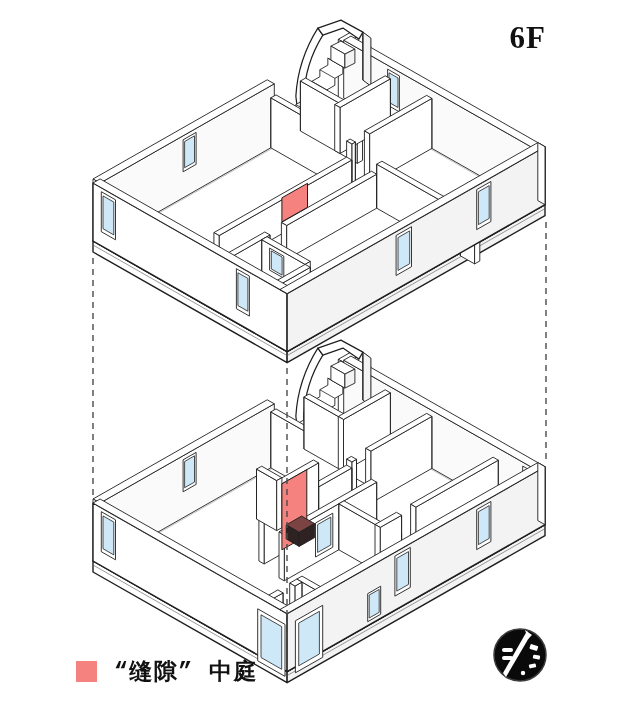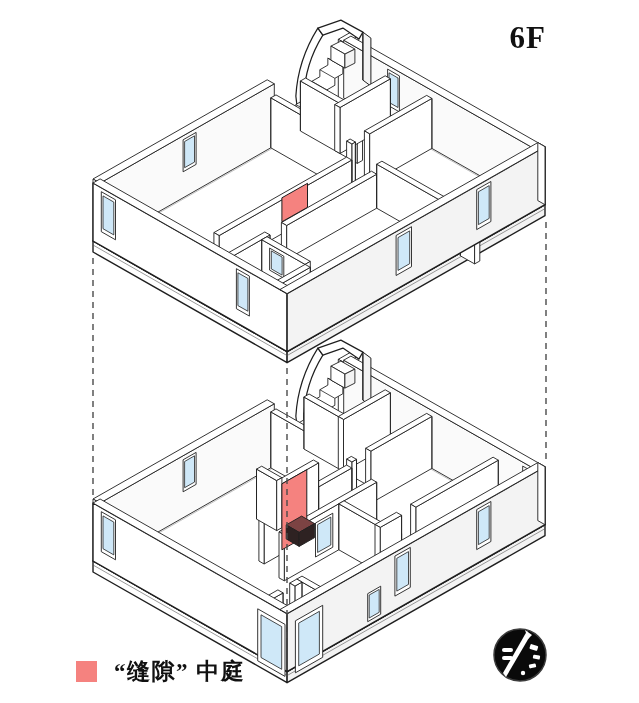--- a/index.html
+++ b/index.html
@@ -15,21 +15,21 @@
   }
   .legend{
     position:absolute;left:76px;top:656px;display:flex;align-items:center;gap:17px;
   }
   .legend .swatch{
     width:21px;height:21px;background:var(--atrium-red,#f5827f);
     display:inline-block;
   }
   .legend .label{
     font-weight:700;font-size:23px;color:#111;letter-spacing:1.5px;
-    font-family:Liberation Serif, serif;
+    font-family:Liberation Mono, monospace;
     white-space:nowrap;
   }
   .compass{position:absolute;left:492px;top:627px;}
 </style>
 </head>
 <body>
 
 <div id="stage">
 
   <svg id="axon" width="639" height="703" viewBox="0 0 639 703">

